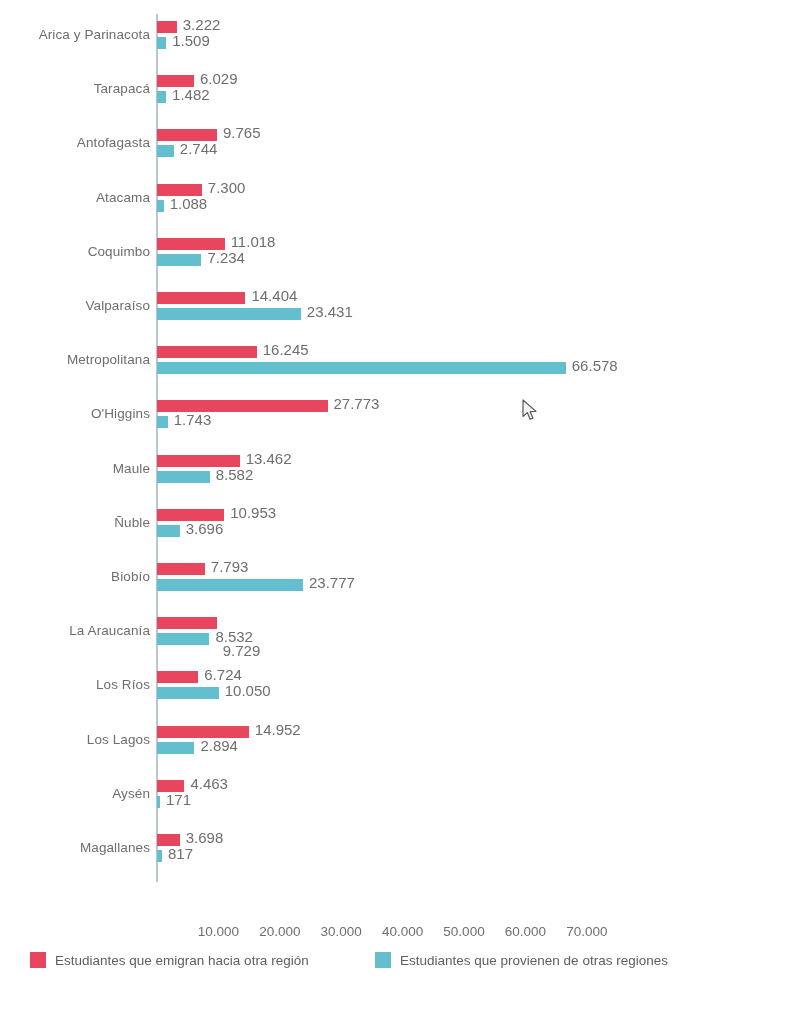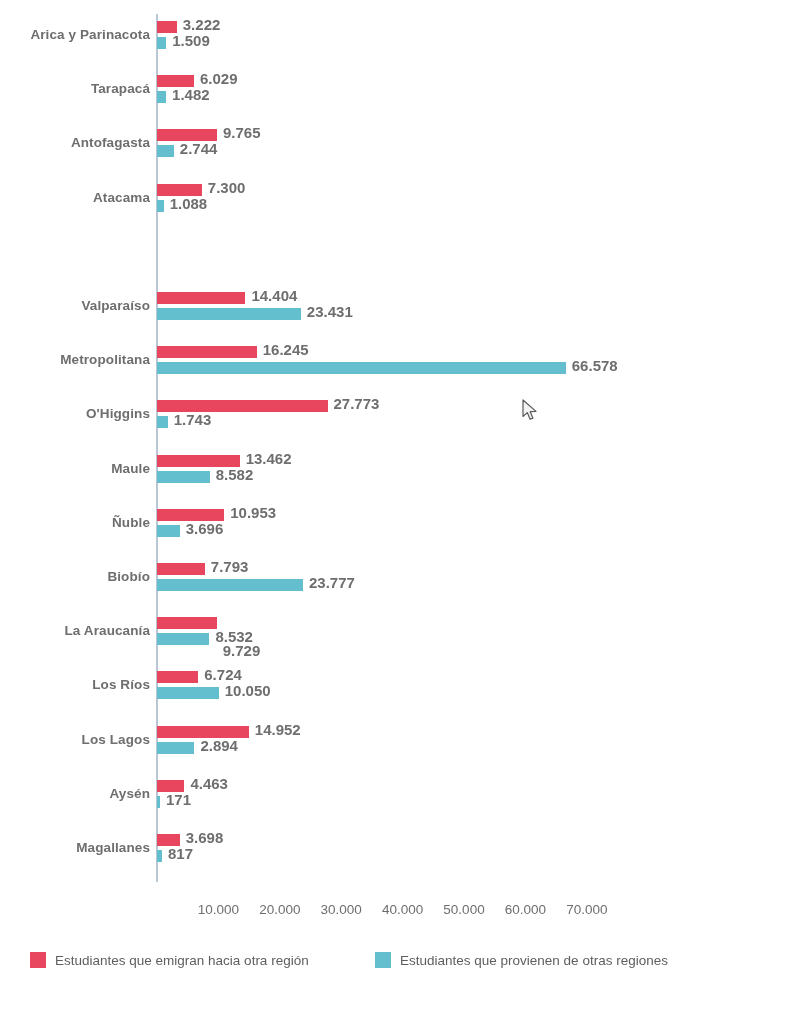--- a/index.html
+++ b/index.html
@@ -4,40 +4,40 @@
 <style>
   html,body{margin:0;padding:0;}
   body{
     width:800px;height:1010px;background:#ffffff;
     font-family:"Liberation Sans","DejaVu Sans",sans-serif;
     overflow:hidden;position:relative;
   }
   #chart-root{position:absolute;inset:0;}
 
   
-  .plot{position:absolute;left:0;top:0;width:676px;height:895px;font-weight:bold;}
+  .plot{position:absolute;left:0;top:0;width:676px;height:895px;}
   .axis-line{position:absolute;left:156px;top:14px;width:1.5px;height:868px;background:#b9c6d4;}
 
   .row{position:absolute;left:0;width:800px;height:40px;}
   .cat-label{
     position:absolute;right:650px;top:8px;width:260px;text-align:right;
     font-size:13.5px;color:#6e6e6e;white-space:nowrap;letter-spacing:.1px;
   }
   .bar-wrap{position:absolute;left:157px;top:0;height:40px;width:640px;}
   .bar{position:absolute;left:0;height:12px;border-radius:0;}
   .bar.red{top:2px;background:#e8455e;}
   .bar.teal{top:18px;background:#63bfcd;}
   .bar-val{
     position:absolute;font-size:15px;color:#6e6e6e;white-space:nowrap;
   }
   .bar-val.red{top:-3px;}
   .bar-val.teal{top:13px;}
 
   
-  .xaxis{position:absolute;left:0;top:902px;width:800px;height:24px;}
+  .xaxis{position:absolute;left:0;top:924px;width:800px;height:24px;}
   .xtick{
     position:absolute;top:0;font-size:13.5px;color:#6e6e6e;
     transform:translateX(-50%);white-space:nowrap;
   }
 
   
   .legend{position:absolute;left:0;top:952px;width:800px;height:40px;}
   .legend-item{position:absolute;top:0;display:flex;align-items:center;gap:9px;}
   .swatch{width:16px;height:16px;display:block;}
   .legend-text{font-size:13.5px;color:#5e5e5e;white-space:nowrap;}
@@ -79,20 +79,29 @@
           <div class="bar-val teal" style="left: 22.8482px;">2.744</div>
         </div>
       </div>
       <div class="row" style="top: 181.6px;">
         <div class="cat-label">Atacama</div>
         <div class="bar-wrap">
           <div class="bar red" style="width: 44.822px; background: rgb(232, 69, 94);"></div>
           <div class="bar-val red" style="left: 50.822px;">7.300</div>
           <div class="bar teal" style="width: 6.68032px; background: rgb(99, 191, 205);"></div>
           <div class="bar-val teal" style="left: 12.6803px;">1.088</div>
+        </div>
+      </div>
+      <div class="row" style="top: 235.8px;">
+        <div class="cat-label">Coquimbo</div>
+        <div class="bar-wrap">
+          <div class="bar red" style="width: 67.6505px; background: rgb(232, 69, 94);"></div>
+          <div class="bar-val red" style="left: 73.6505px;">11.018</div>
+          <div class="bar teal" style="width: 44.4168px; background: rgb(99, 191, 205);"></div>
+          <div class="bar-val teal" style="left: 50.4168px;">7.234</div>
         </div>
       </div>
       <div class="row" style="top: 290px;">
         <div class="cat-label">Valparaíso</div>
         <div class="bar-wrap">
           <div class="bar red" style="width: 88.4406px; background: rgb(232, 69, 94);"></div>
           <div class="bar-val red" style="left: 94.4406px;">14.404</div>
           <div class="bar teal" style="width: 143.866px; background: rgb(99, 191, 205);"></div>
           <div class="bar-val teal" style="left: 149.866px;">23.431</div>
         </div>

